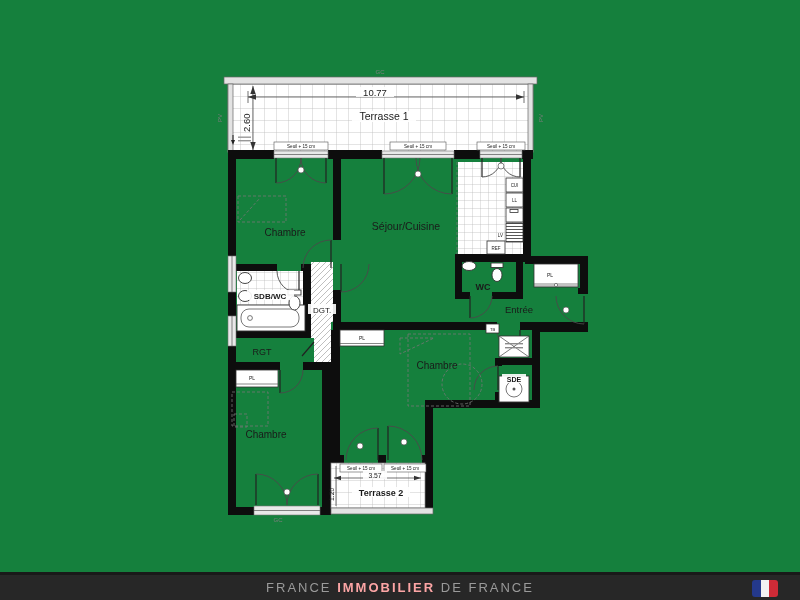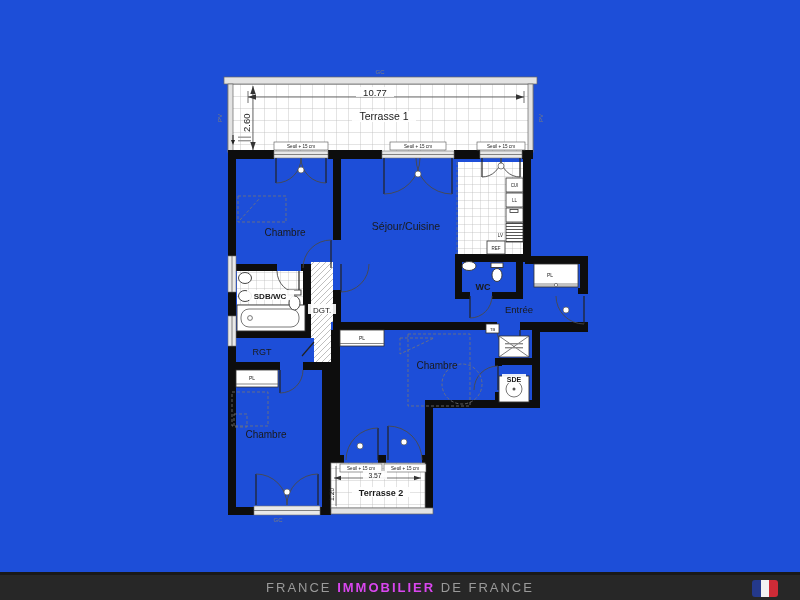--- a/index.html
+++ b/index.html
@@ -1,20 +1,20 @@
 <!DOCTYPE html>
 <html><head>
 <meta charset="utf-8">
 <style>
   html,body{margin:0;padding:0;}
   body{
     width:800px;height:600px;background:#ffffff;position:relative;overflow:hidden;
     font-family:"Liberation Sans", sans-serif;
   }
-  #plan-wrap{position:absolute;left:0;top:0;width:800px;height:572px;background:#1d4ed8;}
+  #plan-wrap{position:absolute;left:0;top:0;width:800px;height:572px;background:#15803d;}
   svg text{font-family:"Liberation Sans", sans-serif;fill:#1a1a1a;}
   .w{fill:#0d0d0d;}
   .sill{fill:#e9e9e9;stroke:#777;stroke-width:.6;}
   .band{fill:#e3e3e3;stroke:#666;stroke-width:.7;}
   .arc{fill:none;stroke:#4a4a4a;stroke-width:.9;}
   .leaf{stroke:#222;stroke-width:1.2;}
   .thin{stroke:#555;stroke-width:.7;fill:none;}
   .dash{fill:none;stroke:#767676;stroke-width:.8;stroke-dasharray:3 2;}
   .fix{fill:#ffffff;stroke:#333;stroke-width:.9;}
   .box{fill:#ffffff;stroke:#333;stroke-width:.8;}
@@ -25,21 +25,21 @@
   .bg{fill:#ffffff;opacity:.9;}
   .seuilbox{fill:#ffffff;stroke:#555;stroke-width:.6;}
   .dm{fill:#fff;stroke:#555;stroke-width:.7;}
   #footer{
     position:absolute;left:0;bottom:0;width:800px;height:28px;
     background:#272727;border-top:3px solid #191919;box-sizing:border-box;
     display:flex;align-items:center;justify-content:center;
   }
   #footer .brand{font-size:13px;letter-spacing:2px;white-space:pre;}
   #footer .dimtxt{color:#9a9a9a;}
-  #footer .litt{color:#d946ef;font-weight:bold;}
+  #footer .litt{color:#fca5a5;font-weight:bold;}
   #flag{position:absolute;right:22px;top:5px;}
 </style>
 </head>
 <body>
 
 <div id="plan-wrap">
 <svg width="800" height="572" viewBox="0 0 800 572" xmlns="http://www.w3.org/2000/svg">
   <defs>
     <pattern id="tileL" width="12" height="12" patternUnits="userSpaceOnUse">
       <rect width="12" height="12" fill="#ffffff"></rect>

